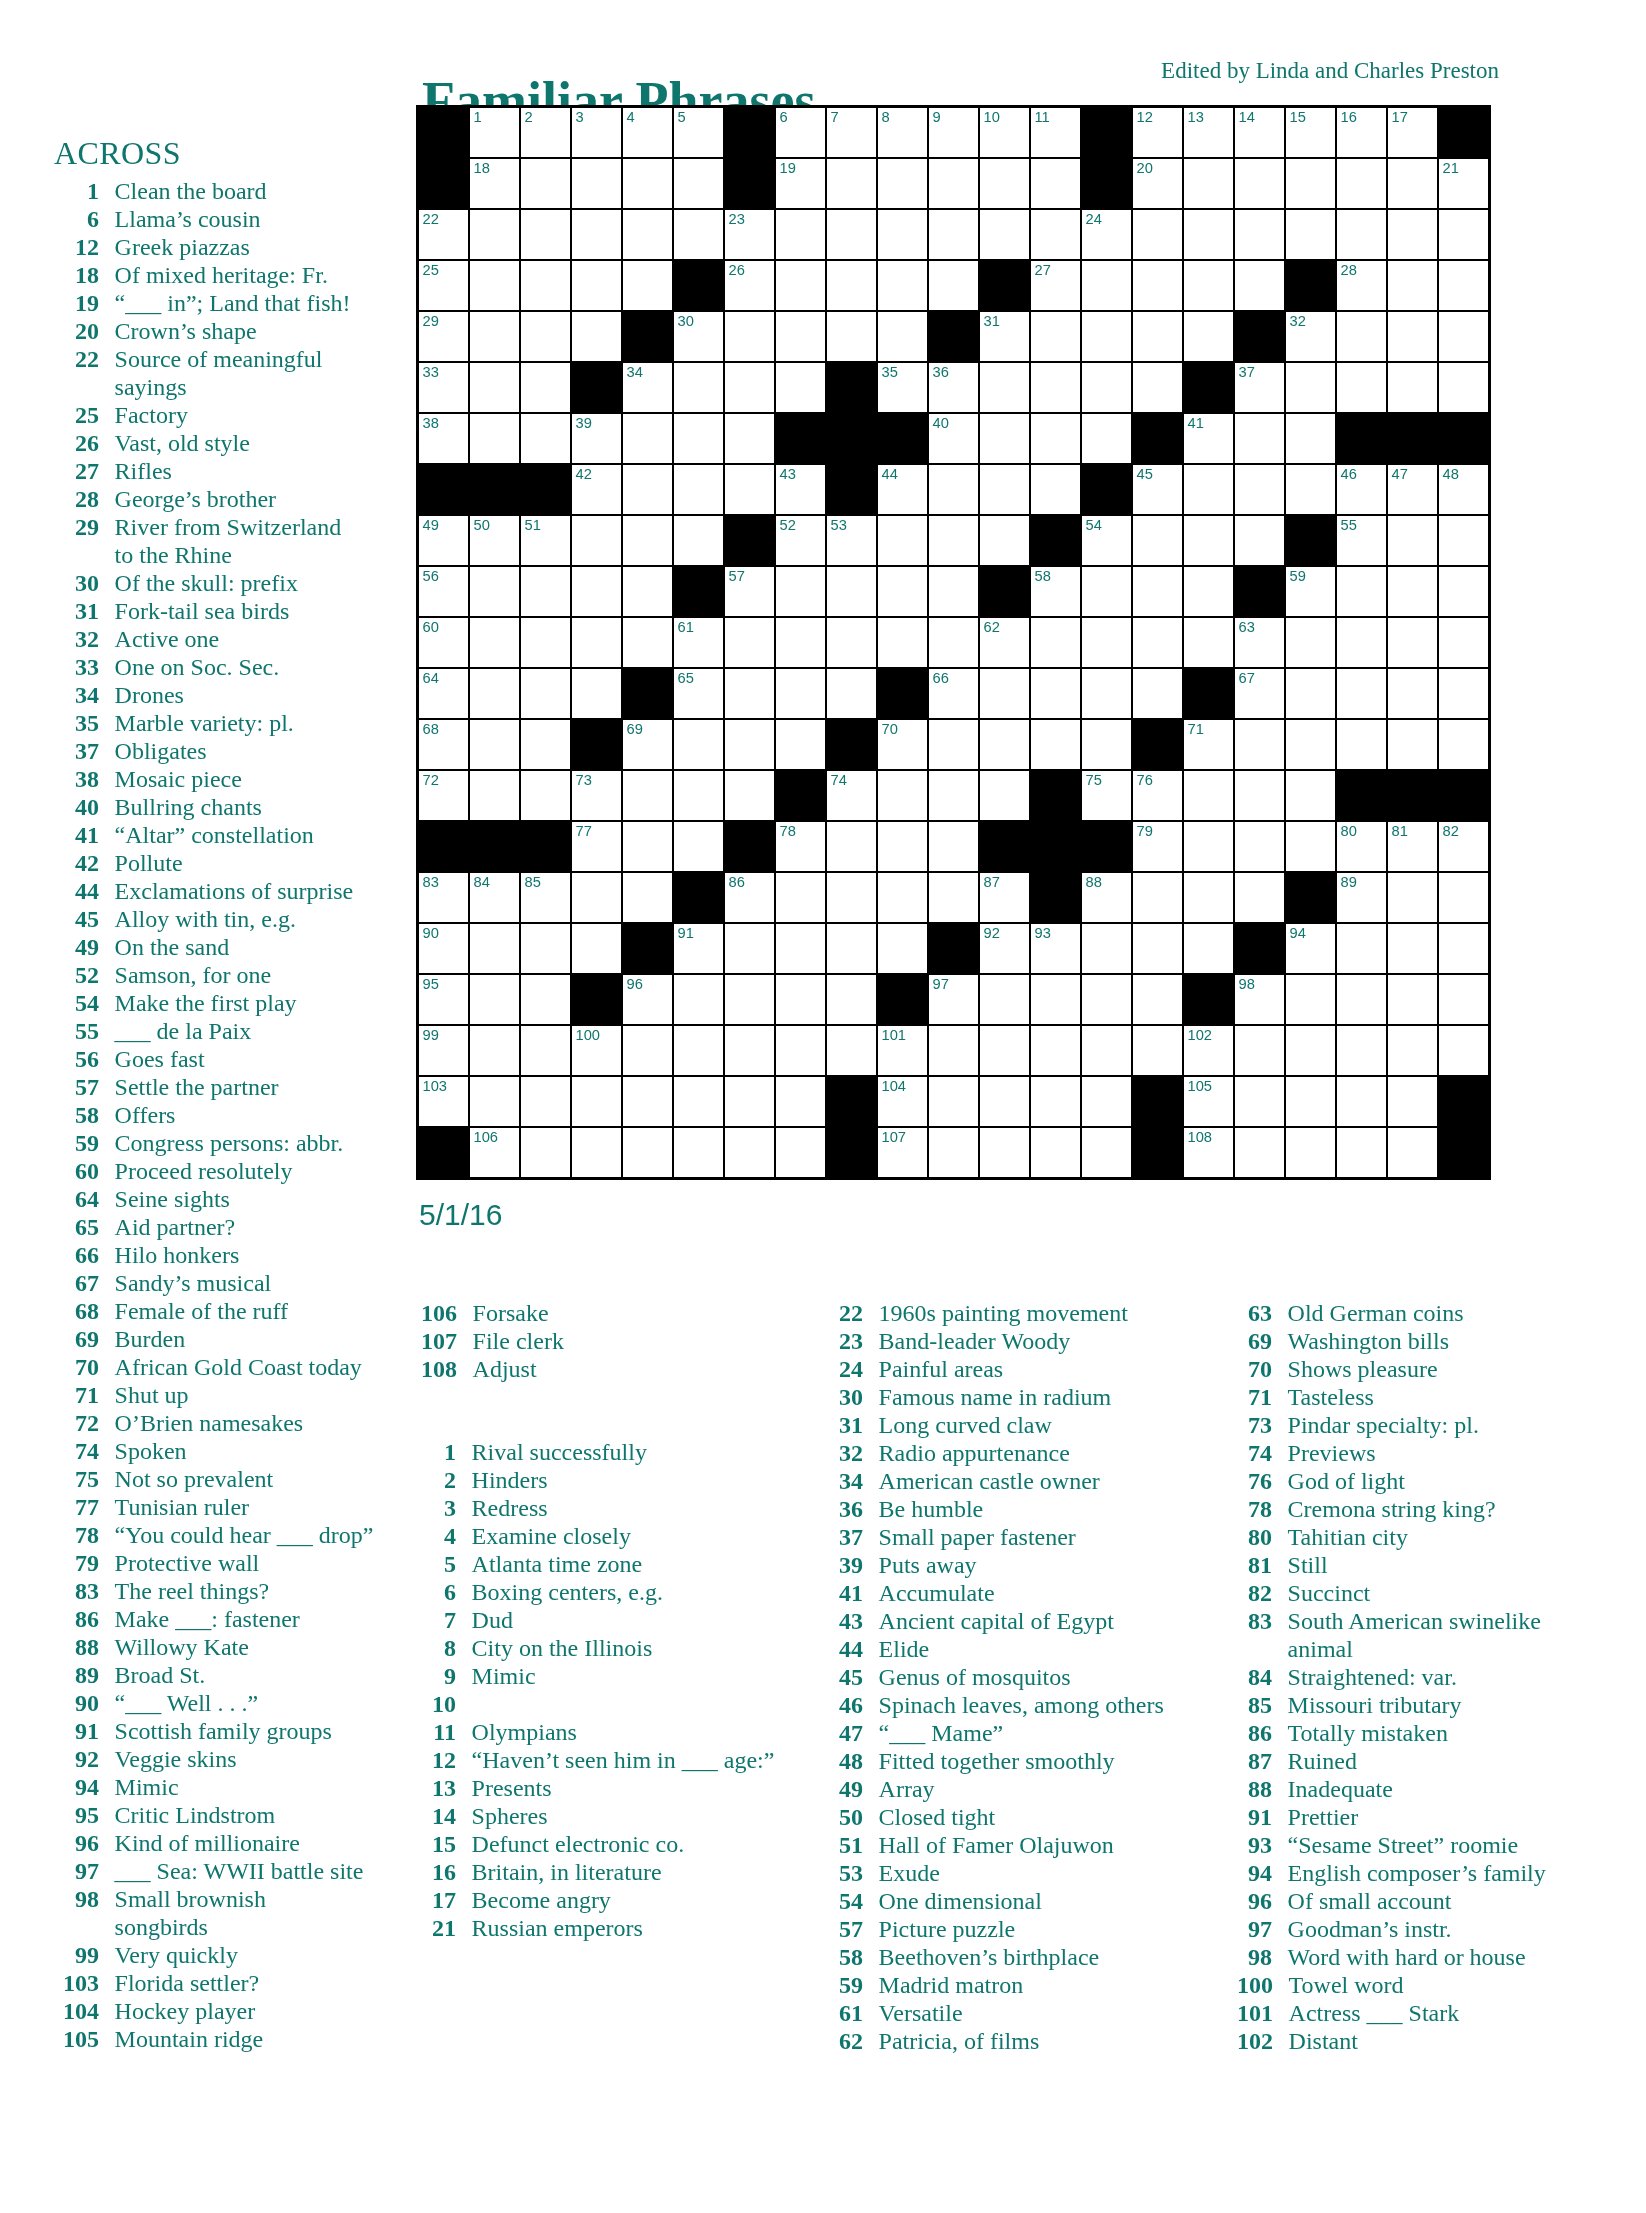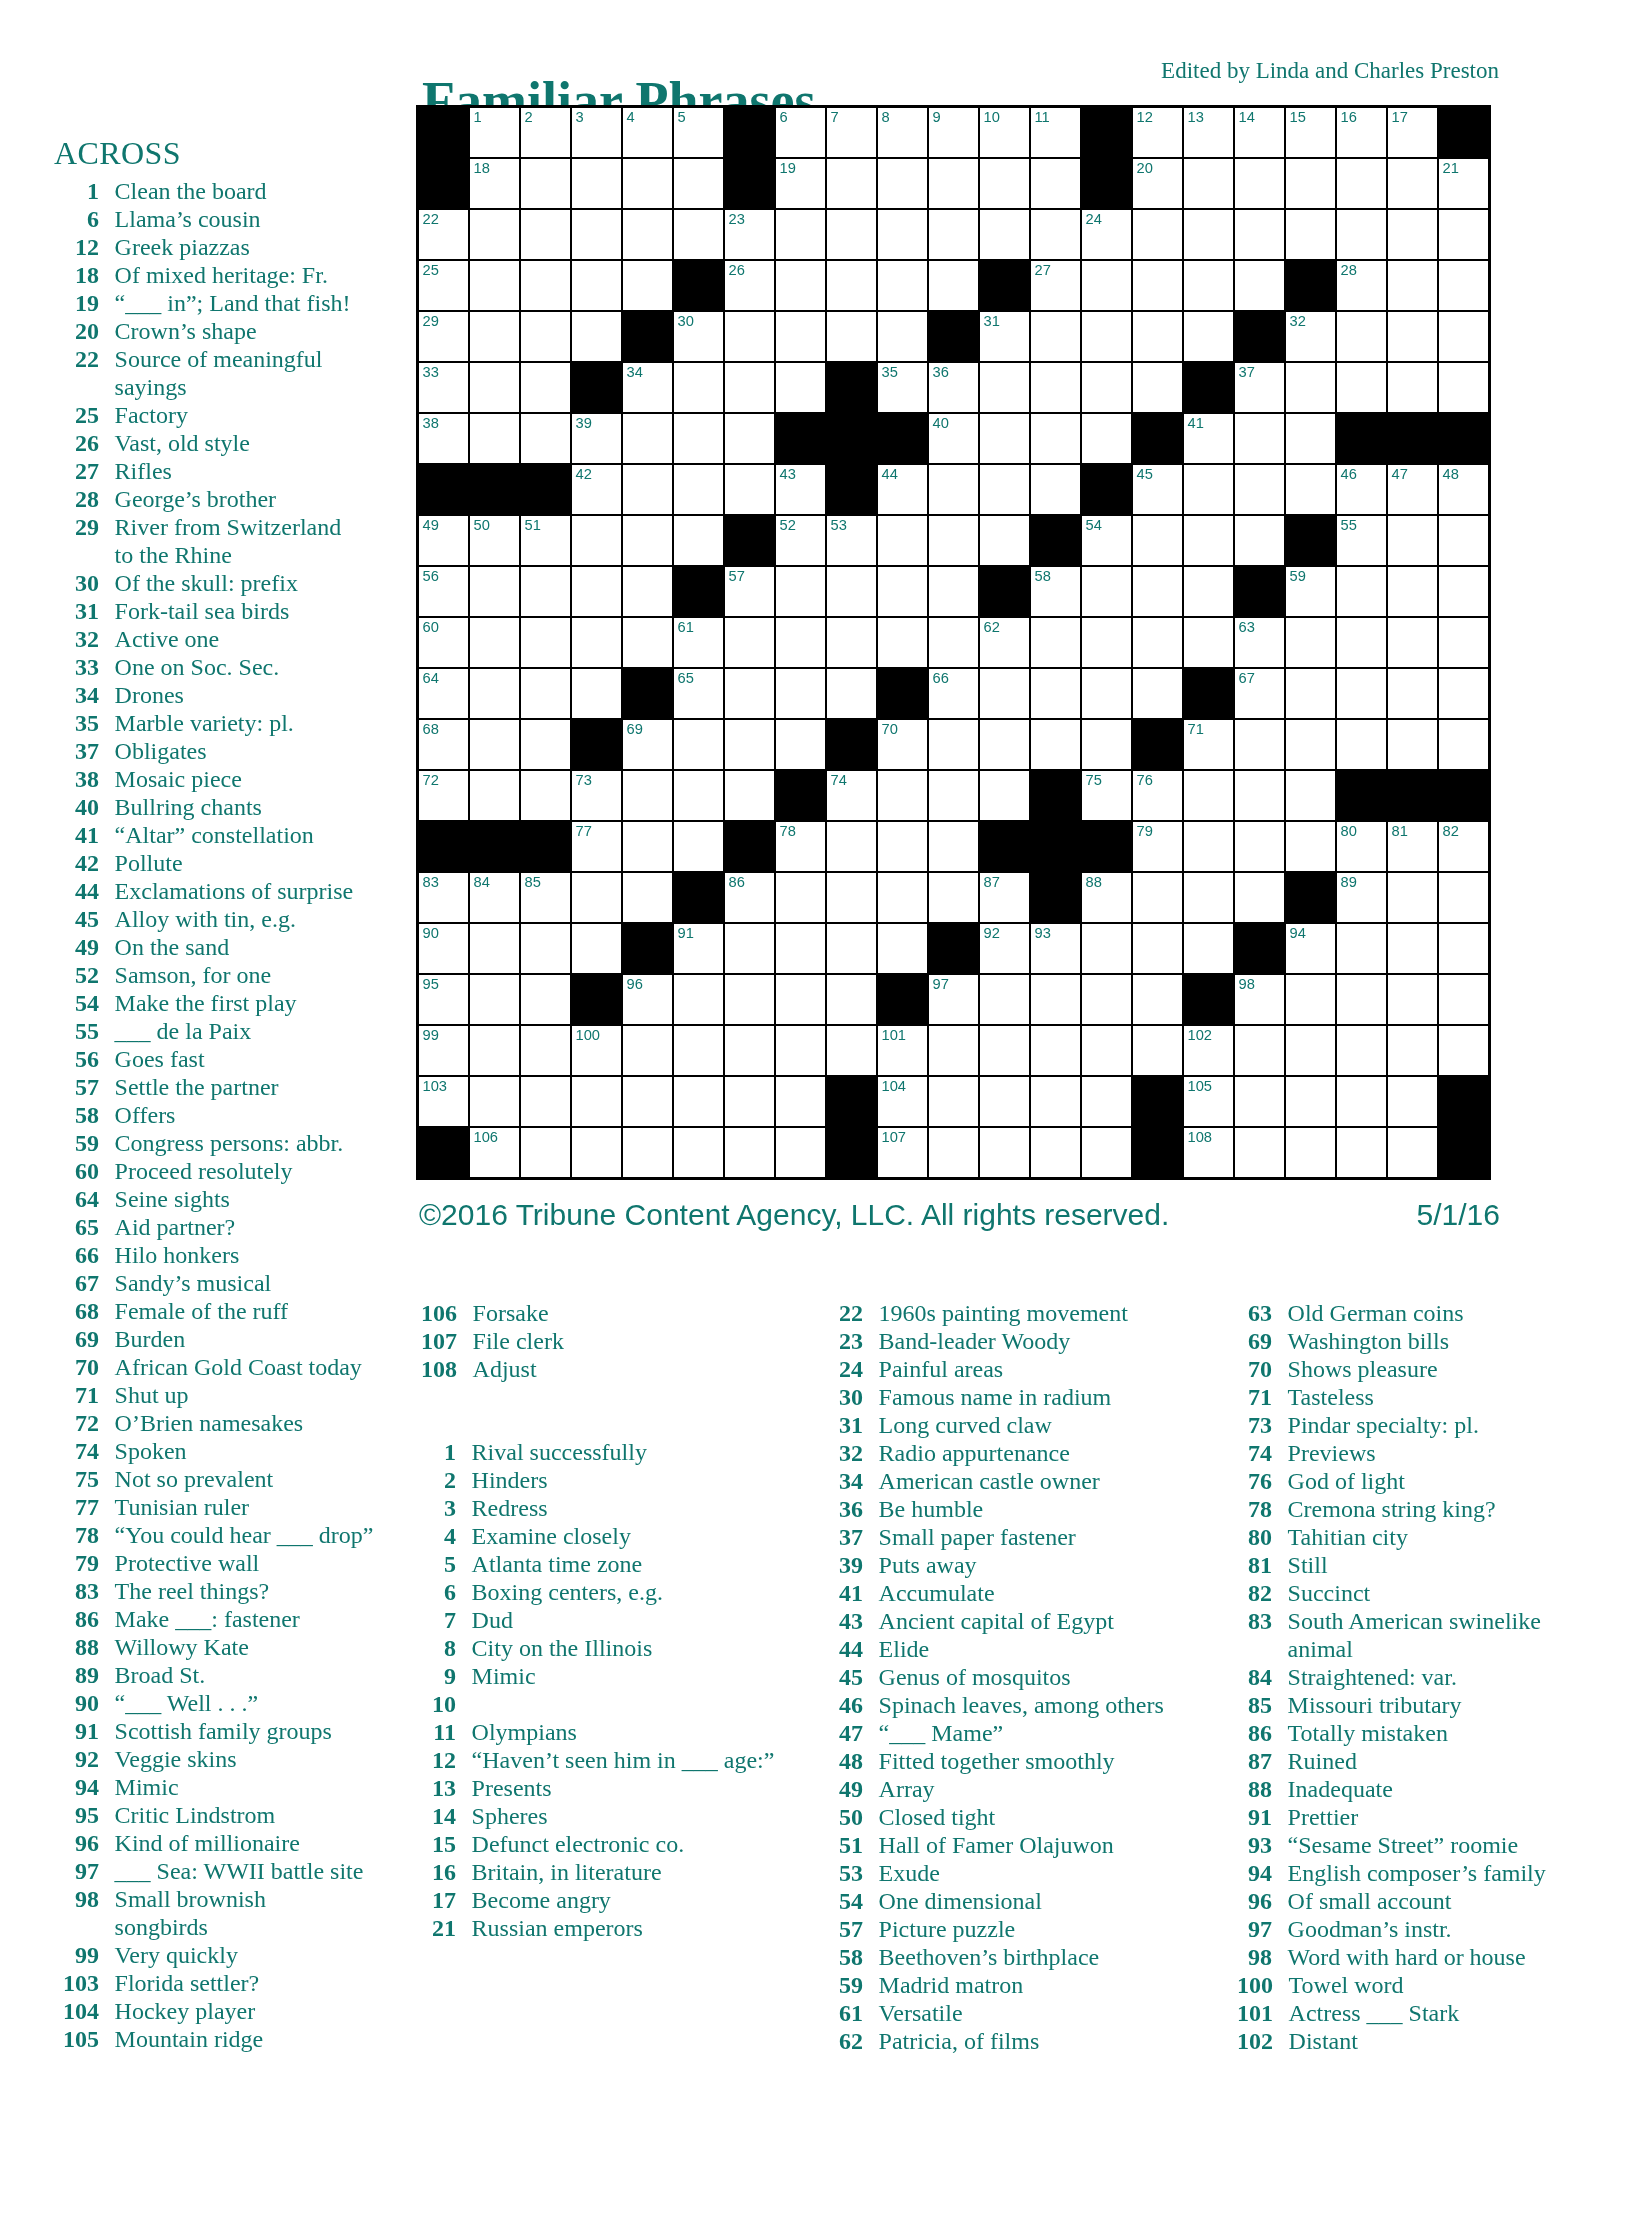--- a/index.html
+++ b/index.html
@@ -965,21 +965,20 @@
         <span class="num">108</span>
       </div>
       <div class="cell"></div>
       <div class="cell"></div>
       <div class="cell"></div>
       <div class="cell"></div>
       <div class="cell black"></div>
     </div>
 
   <div class="footer">
-    <span>©2016 Tribune Content Agency, LLC. All rights reserved.</span>
     <span>5/1/16</span>
   </div>
 
   <div class="clue-col col-b1">
     <div>
         <div class="clue">
           <span class="n">106</span>
           <span class="t">Forsake</span>
         </div>
         <div class="clue">

